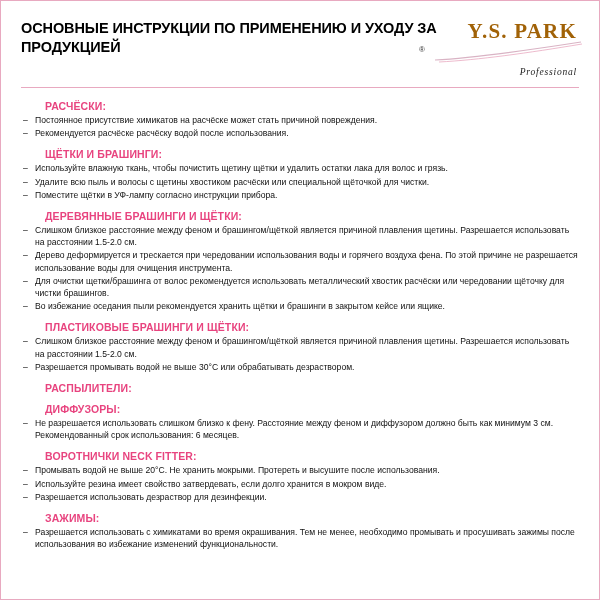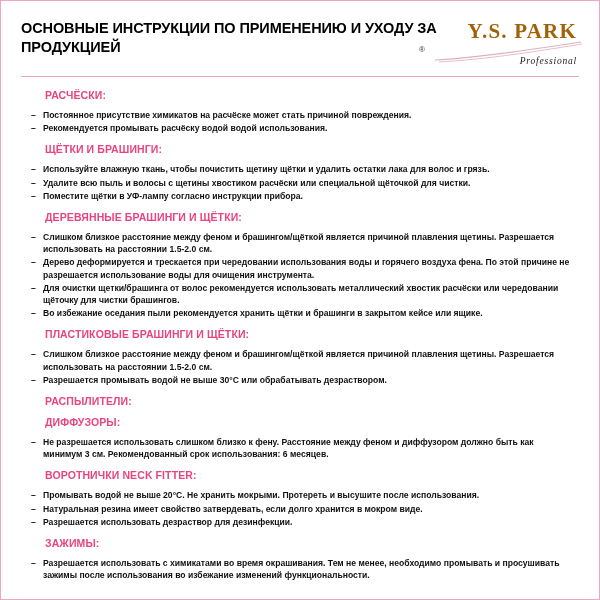--- a/index.html
+++ b/index.html
@@ -52,21 +52,21 @@
     letter-spacing: 1.2px;
     color: #a16207;
     white-space: nowrap;
   }
   .brand-sub {
     font-family: "Liberation Serif", serif;
     font-size: 9.5px;
     font-style: italic;
     letter-spacing: 0.8px;
     color: #222;
-    margin-top: 12px;
+    margin-top: 23px;
     text-align: right;
   }
   .brand-swoosh {
     position: absolute;
     left: -4px;
     top: 22px;
     width: 150px;
     height: 22px;
     pointer-events: none;
   }
@@ -87,23 +87,22 @@
     color: #e8447f;
     font-size: 10.5px;
     font-weight: bold;
     letter-spacing: 0.1px;
     margin-bottom: 2px;
     text-transform: uppercase;
     margin-left: 24px;
   }
   ul.bullets {
     list-style: none;
-    margin: 8px;
+    margin: 0;
     padding: 0;
-    font-weight: bold;
   }
   ul.bullets li {
     position: relative;
     padding-left: 14px;
     font-size: 8.6px;
     line-height: 1.42;
     color: #111;
     margin-bottom: 1px;
   }
   ul.bullets li:before {
@@ -131,21 +130,21 @@
       </svg>
     </div>
   </div>
 
   <div class="content">
 
     <div class="section">
       <div class="section-title">РАСЧЁСКИ:</div>
       <ul class="bullets">
         <li>Постоянное присутствие химикатов на расчёске может стать причиной повреждения.</li>
-        <li>Рекомендуется промывать расчёску водой водой использования.</li>
+        <li>Рекомендуется расчёске расчёску водой после использования.</li>
       </ul>
     </div>
 
     <div class="section">
       <div class="section-title">ЩЁТКИ И БРАШИНГИ:</div>
       <ul class="bullets">
         <li>Используйте влажную ткань, чтобы почистить щетину щётки и удалить остатки лака для волос и грязь.</li>
         <li>Удалите всю пыль и волосы с щетины хвостиком расчёски или специальной щёточкой для чистки.</li>
         <li>Поместите щётки в УФ-лампу согласно инструкции прибора.</li>
       </ul>
@@ -177,21 +176,21 @@
       <div class="section-title">ДИФФУЗОРЫ:</div>
       <ul class="bullets">
         <li>Не разрешается использовать слишком близко к фену. Расстояние между феном и диффузором должно быть как минимум 3 см. Рекомендованный срок использования: 6 месяцев.</li>
       </ul>
     </div>
 
     <div class="section">
       <div class="section-title">ВОРОТНИЧКИ NECK FITTER:</div>
       <ul class="bullets">
         <li>Промывать водой не выше 20°С. Не хранить мокрыми. Протереть и высушите после использования.</li>
-        <li>Натуральная резина имеет свойство затвердевать, если долго хранится в мокром виде.</li>
+        <li>Используйте резина имеет свойство затвердевать, если долго хранится в мокром виде.</li>
         <li>Разрешается использовать дезраствор для дезинфекции.</li>
       </ul>
     </div>
 
     <div class="section">
       <div class="section-title">ЗАЖИМЫ:</div>
       <ul class="bullets">
         <li>Разрешается использовать с химикатами во время окрашивания. Тем не менее, необходимо промывать и просушивать зажимы после использования во избежание изменений функциональности.</li>
       </ul>
     </div>

